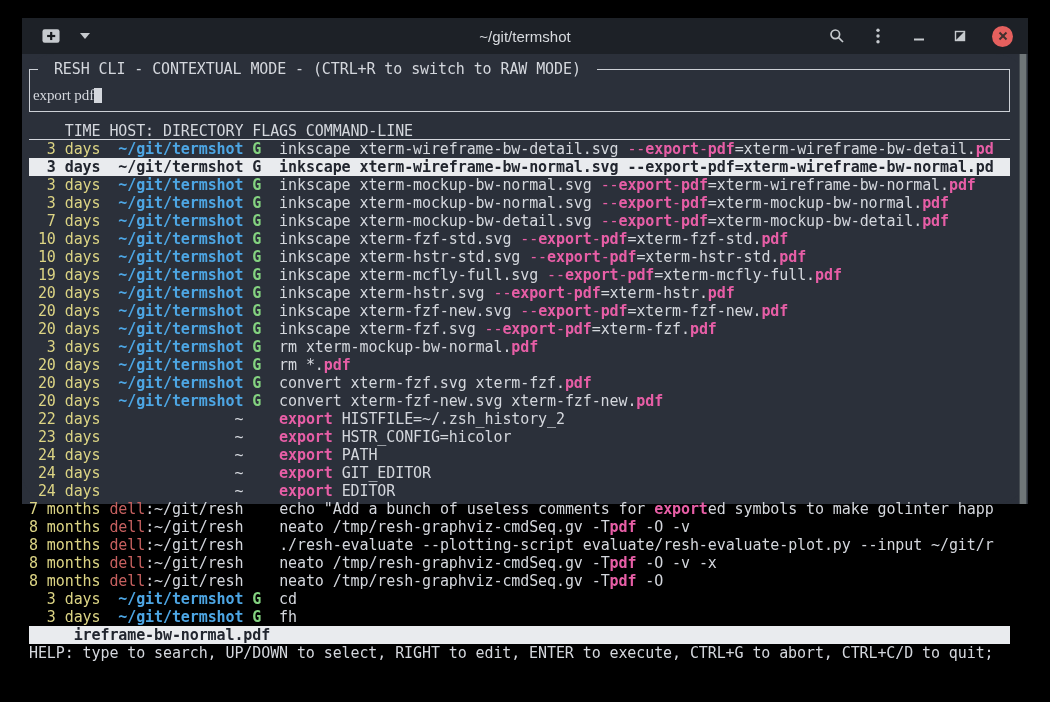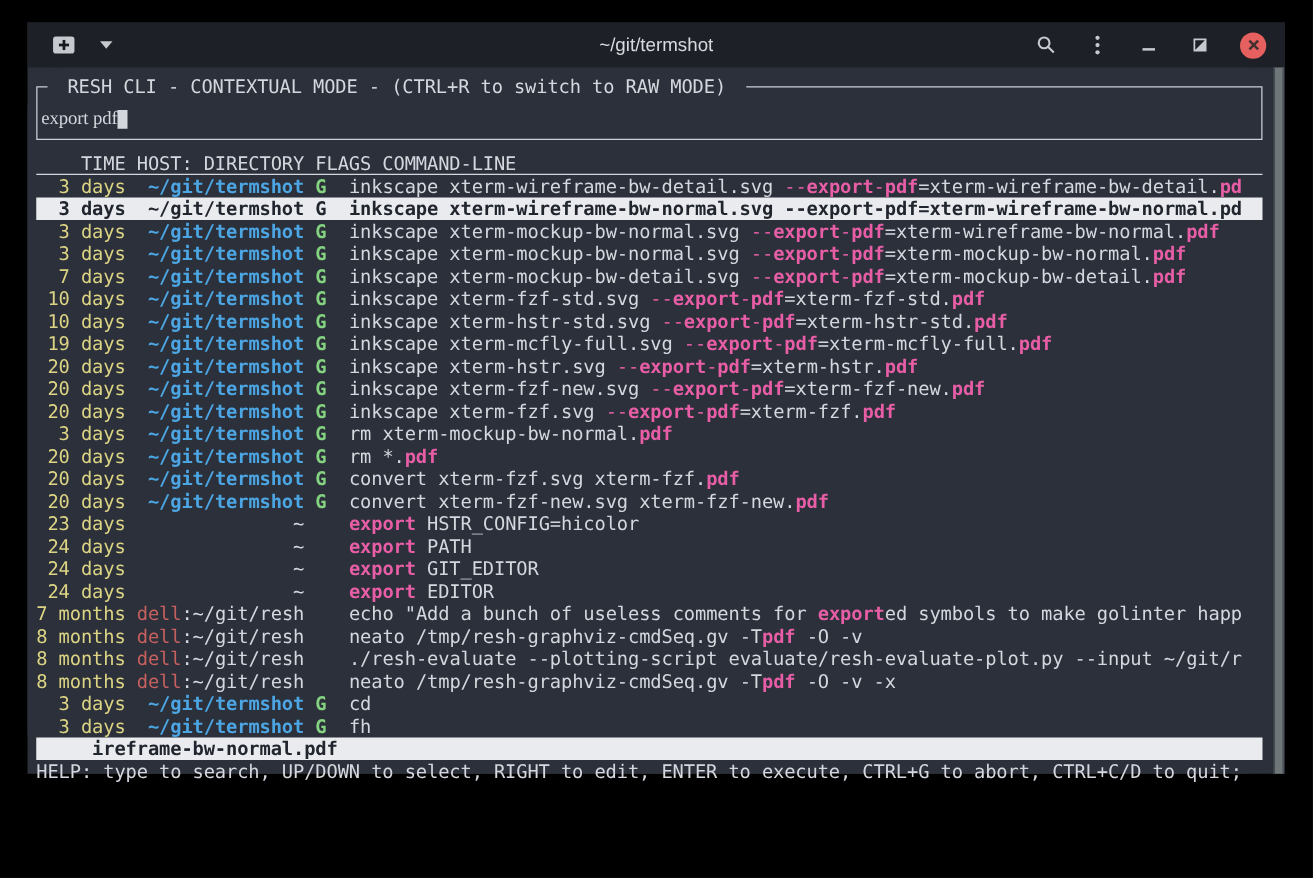--- a/index.html
+++ b/index.html
@@ -1,18 +1,18 @@
 <!DOCTYPE html>
 <html style="--bg: #2b303a; --titlebar: #1d2127; --title_fg: #d7dade; --icon_fg: #c6cace; --fg: #d4d7dd; --boxline: #ccd0d6; --yellow: #dcd484; --blue: #4da6e4; --green: #84d380; --pink: #e75ea6; --red: #c6605f; --sel_bg: #e9ebee; --sel_fg: #21252e; --close_red: #e5605e; --scroll: #6f7678;"><head>
 <meta charset="utf-8">
 <style>
   html,body{margin:0;padding:0;background:#000;}
   .canvas{position:relative;width:1050px;height:702px;background:#000;overflow:hidden;
           font-family:"DejaVu Sans Mono",monospace;}
-  .window{position:absolute;left:22px;top:18px;width:1006px;height:601px;background:var(--bg);}
+  .window{position:absolute;left:22px;top:18px;width:1006px;height:486px;background:var(--bg);}
   
   .titlebar{position:relative;height:36px;background:var(--titlebar);
             display:flex;align-items:center;font-family:"Liberation Sans",sans-serif;}
   .tb-left{display:flex;align-items:center;gap:16px;padding-left:20px;}
   .tb-title{position:absolute;left:50%;top:50%;transform:translate(-50%,-50%);
             color:var(--title_fg);font-size:15px;}
   .tb-right{margin-left:auto;display:flex;align-items:center;gap:23px;padding-right:15px;}
   .tb-btn{display:flex;align-items:center;justify-content:center;width:18px;height:18px;cursor:default;}
   .newtab-glyph{display:block;}
   .caret{width:0;height:0;border-left:5px solid transparent;border-right:5px solid transparent;
@@ -122,28 +122,30 @@
           <div class="trow"><span style="color:var(--yellow)"> 10 days</span><span class="d">  </span><span class="blue">~/git/termshot</span><span class="d"> </span><span class="grnb">G</span><span class="d">  </span><span class="d">inkscape xterm-fzf-std.svg </span><span class="p">--</span><span class="pb">export</span><span class="p">-</span><span class="pb">pdf</span><span class="d">=xterm-fzf-std.</span><span class="pb">pdf</span></div>
           <div class="trow"><span style="color:var(--yellow)"> 10 days</span><span class="d">  </span><span class="blue">~/git/termshot</span><span class="d"> </span><span class="grnb">G</span><span class="d">  </span><span class="d">inkscape xterm-hstr-std.svg </span><span class="p">--</span><span class="pb">export</span><span class="p">-</span><span class="pb">pdf</span><span class="d">=xterm-hstr-std.</span><span class="pb">pdf</span></div>
           <div class="trow"><span style="color:var(--yellow)"> 19 days</span><span class="d">  </span><span class="blue">~/git/termshot</span><span class="d"> </span><span class="grnb">G</span><span class="d">  </span><span class="d">inkscape xterm-mcfly-full.svg </span><span class="p">--</span><span class="pb">export</span><span class="p">-</span><span class="pb">pdf</span><span class="d">=xterm-mcfly-full.</span><span class="pb">pdf</span></div>
           <div class="trow"><span style="color:var(--yellow)"> 20 days</span><span class="d">  </span><span class="blue">~/git/termshot</span><span class="d"> </span><span class="grnb">G</span><span class="d">  </span><span class="d">inkscape xterm-hstr.svg </span><span class="p">--</span><span class="pb">export</span><span class="p">-</span><span class="pb">pdf</span><span class="d">=xterm-hstr.</span><span class="pb">pdf</span></div>
           <div class="trow"><span style="color:var(--yellow)"> 20 days</span><span class="d">  </span><span class="blue">~/git/termshot</span><span class="d"> </span><span class="grnb">G</span><span class="d">  </span><span class="d">inkscape xterm-fzf-new.svg </span><span class="p">--</span><span class="pb">export</span><span class="p">-</span><span class="pb">pdf</span><span class="d">=xterm-fzf-new.</span><span class="pb">pdf</span></div>
           <div class="trow"><span style="color:var(--yellow)"> 20 days</span><span class="d">  </span><span class="blue">~/git/termshot</span><span class="d"> </span><span class="grnb">G</span><span class="d">  </span><span class="d">inkscape xterm-fzf.svg </span><span class="p">--</span><span class="pb">export</span><span class="p">-</span><span class="pb">pdf</span><span class="d">=xterm-fzf.</span><span class="pb">pdf</span></div>
           <div class="trow"><span style="color:var(--yellow)">  3 days</span><span class="d">  </span><span class="blue">~/git/termshot</span><span class="d"> </span><span class="grnb">G</span><span class="d">  </span><span class="d">rm xterm-mockup-bw-normal.</span><span class="pb">pdf</span></div>
           <div class="trow"><span style="color:var(--yellow)"> 20 days</span><span class="d">  </span><span class="blue">~/git/termshot</span><span class="d"> </span><span class="grnb">G</span><span class="d">  </span><span class="d">rm *.</span><span class="pb">pdf</span></div>
           <div class="trow"><span style="color:var(--yellow)"> 20 days</span><span class="d">  </span><span class="blue">~/git/termshot</span><span class="d"> </span><span class="grnb">G</span><span class="d">  </span><span class="d">convert xterm-fzf.svg xterm-fzf.</span><span class="pb">pdf</span></div>
           <div class="trow"><span style="color:var(--yellow)"> 20 days</span><span class="d">  </span><span class="blue">~/git/termshot</span><span class="d"> </span><span class="grnb">G</span><span class="d">  </span><span class="d">convert xterm-fzf-new.svg xterm-fzf-new.</span><span class="pb">pdf</span></div>
+          <div class="trow"><span style="color:var(--yellow)"> 22 days</span><span class="d">               </span><span class="d">~</span><span class="d"> </span><span class="grnb"> </span><span class="d">  </span><span class="pb">export</span><span class="d"> HISTFILE=~/.zsh_history_2</span></div>
           <div class="trow"><span style="color:var(--yellow)"> 23 days</span><span class="d">               </span><span class="d">~</span><span class="d"> </span><span class="grnb"> </span><span class="d">  </span><span class="pb">export</span><span class="d"> HSTR_CONFIG=hicolor</span></div>
           <div class="trow"><span style="color:var(--yellow)"> 24 days</span><span class="d">               </span><span class="d">~</span><span class="d"> </span><span class="grnb"> </span><span class="d">  </span><span class="pb">export</span><span class="d"> PATH</span></div>
           <div class="trow"><span style="color:var(--yellow)"> 24 days</span><span class="d">               </span><span class="d">~</span><span class="d"> </span><span class="grnb"> </span><span class="d">  </span><span class="pb">export</span><span class="d"> GIT_EDITOR</span></div>
           <div class="trow"><span style="color:var(--yellow)"> 24 days</span><span class="d">               </span><span class="d">~</span><span class="d"> </span><span class="grnb"> </span><span class="d">  </span><span class="pb">export</span><span class="d"> EDITOR</span></div>
           <div class="trow"><span style="color:var(--yellow)">7 months</span><span class="d"> </span><span class="red">dell</span><span class="d">:~/git/resh</span><span class="d"> </span><span class="grnb"> </span><span class="d">  </span><span class="d">echo "Add a bunch of useless comments for </span><span class="pb">export</span><span class="d">ed symbols to make golinter happ</span></div>
           <div class="trow"><span style="color:var(--yellow)">8 months</span><span class="d"> </span><span class="red">dell</span><span class="d">:~/git/resh</span><span class="d"> </span><span class="grnb"> </span><span class="d">  </span><span class="d">neato /tmp/resh-graphviz-cmdSeq.gv -T</span><span class="pb">pdf</span><span class="d"> -O -v</span></div>
           <div class="trow"><span style="color:var(--yellow)">8 months</span><span class="d"> </span><span class="red">dell</span><span class="d">:~/git/resh</span><span class="d"> </span><span class="grnb"> </span><span class="d">  </span><span class="d">./resh-evaluate --plotting-script evaluate/resh-evaluate-plot.py --input ~/git/r</span></div>
           <div class="trow"><span style="color:var(--yellow)">8 months</span><span class="d"> </span><span class="red">dell</span><span class="d">:~/git/resh</span><span class="d"> </span><span class="grnb"> </span><span class="d">  </span><span class="d">neato /tmp/resh-graphviz-cmdSeq.gv -T</span><span class="pb">pdf</span><span class="d"> -O -v -x</span></div>
+          <div class="trow"><span style="color:var(--yellow)">8 months</span><span class="d"> </span><span class="red">dell</span><span class="d">:~/git/resh</span><span class="d"> </span><span class="grnb"> </span><span class="d">  </span><span class="d">neato /tmp/resh-graphviz-cmdSeq.gv -T</span><span class="pb">pdf</span><span class="d"> -O</span></div>
           <div class="trow"><span style="color:var(--yellow)">  3 days</span><span class="d">  </span><span class="blue">~/git/termshot</span><span class="d"> </span><span class="grnb">G</span><span class="d">  </span><span class="d">cd</span></div>
           <div class="trow"><span style="color:var(--yellow)">  3 days</span><span class="d">  </span><span class="blue">~/git/termshot</span><span class="d"> </span><span class="grnb">G</span><span class="d">  </span><span class="d">fh</span></div>
         </div>
 
       <div class="status-box">
         <div class="status-line">     ireframe-bw-normal.pdf</div>
       </div>
 
       <div class="help-line">HELP: type to search, UP/DOWN to select, RIGHT to edit, ENTER to execute, CTRL+G to abort, CTRL+C/D to quit;</div>
     </div>

